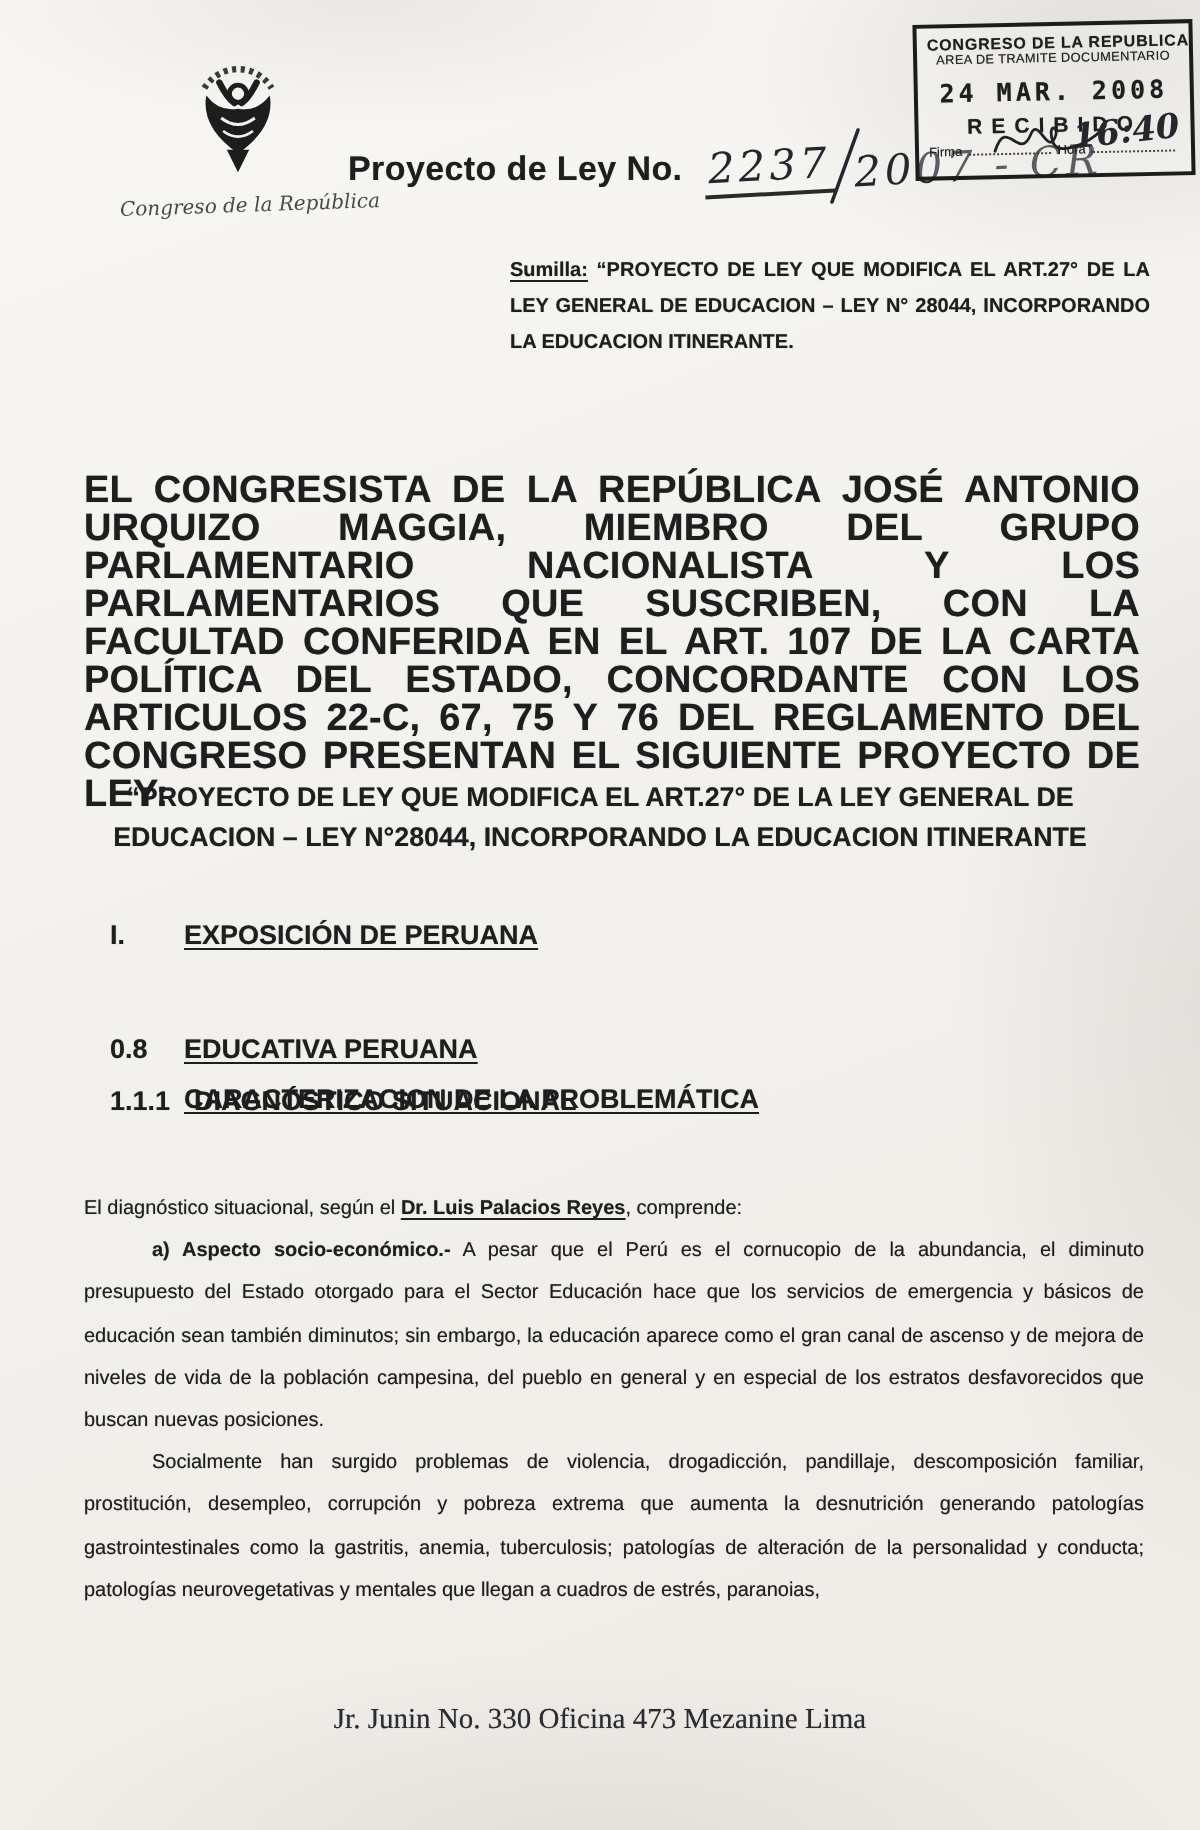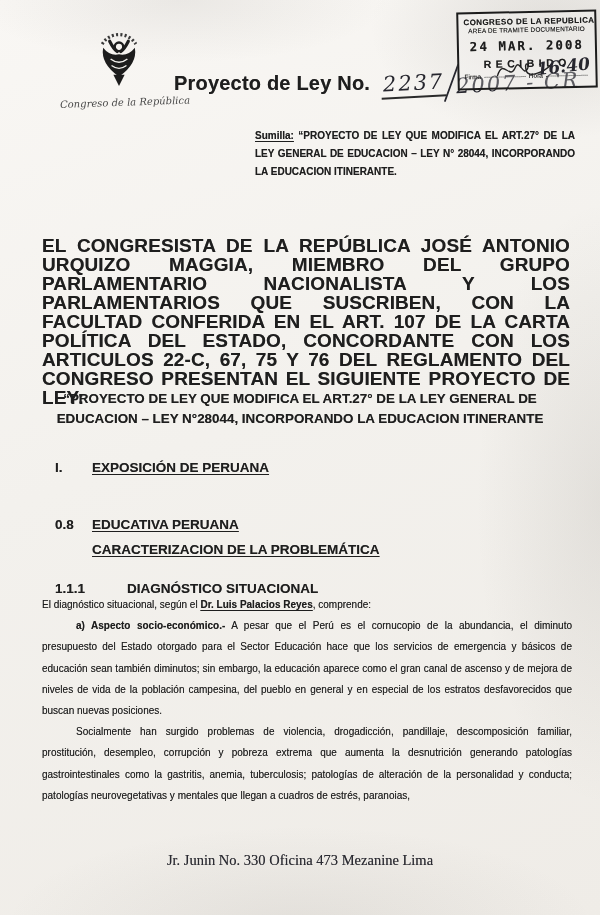--- a/index.html
+++ b/index.html
@@ -20,21 +20,21 @@
   }
   
   .seal{position:absolute;left:60px;top:28px;width:118px;text-align:center;}
   .seal svg{width:56px;height:62px;}
   .seal-caption{
     font-family:"DejaVu Serif",serif;font-style:italic;
     font-size:10px;color:#4a4a4a;margin-top:3px;white-space:nowrap;
     transform:rotate(-2deg);text-shadow:none;
   }
   .project-line{position:absolute;left:174px;top:64px;white-space:nowrap;}
-  .pl-label{font-weight:bold;font-size:20px;letter-spacing:.2px;}
+  .pl-label{font-weight:bold;font-size:17px;letter-spacing:.2px;}
   .hand{font-family:"DejaVu Serif",serif;font-style:italic;color:#26262e;text-shadow:none;}
   .pl-num-left{
     display:inline-block;font-size:21px;letter-spacing:2px;
     border-bottom:2px solid #2a2a2a;transform:rotate(-3deg);
     margin-left:6px;padding:0 2px 1px 2px;
   }
   .pl-slash{vertical-align:-12px;margin:0 -4px;}
   .pl-num-right{
     display:inline-block;font-size:21px;letter-spacing:2px;transform:rotate(-3deg);
   }
@@ -66,21 +66,21 @@
   
   .law-title{
     position:absolute;left:52px;top:389px;width:496px;margin:0;
     font-weight:bold;font-size:13.4px;line-height:20px;text-align:center;
   }
   
   .hgroup{position:absolute;left:55px;display:flex;font-weight:bold;font-size:13.5px;}
   .hnum{min-width:37px;flex:0 0 auto;}
   .h-l1{top:460px;}
   .h-l2{top:512px;line-height:25px;}
-  .h-l3{top:581px;gap:30px;}
+  .h-l3{top:543px;}
   .h-l3 .hnum{min-width:42px;}
   .block{display:block;}
   
   .body-text{
     position:absolute;left:42px;top:594px;width:530px;
     font-size:10px;line-height:21.2px;text-align:justify;
   }
   .body-text p{margin:0;}
   .para{text-indent:34px;}
   

